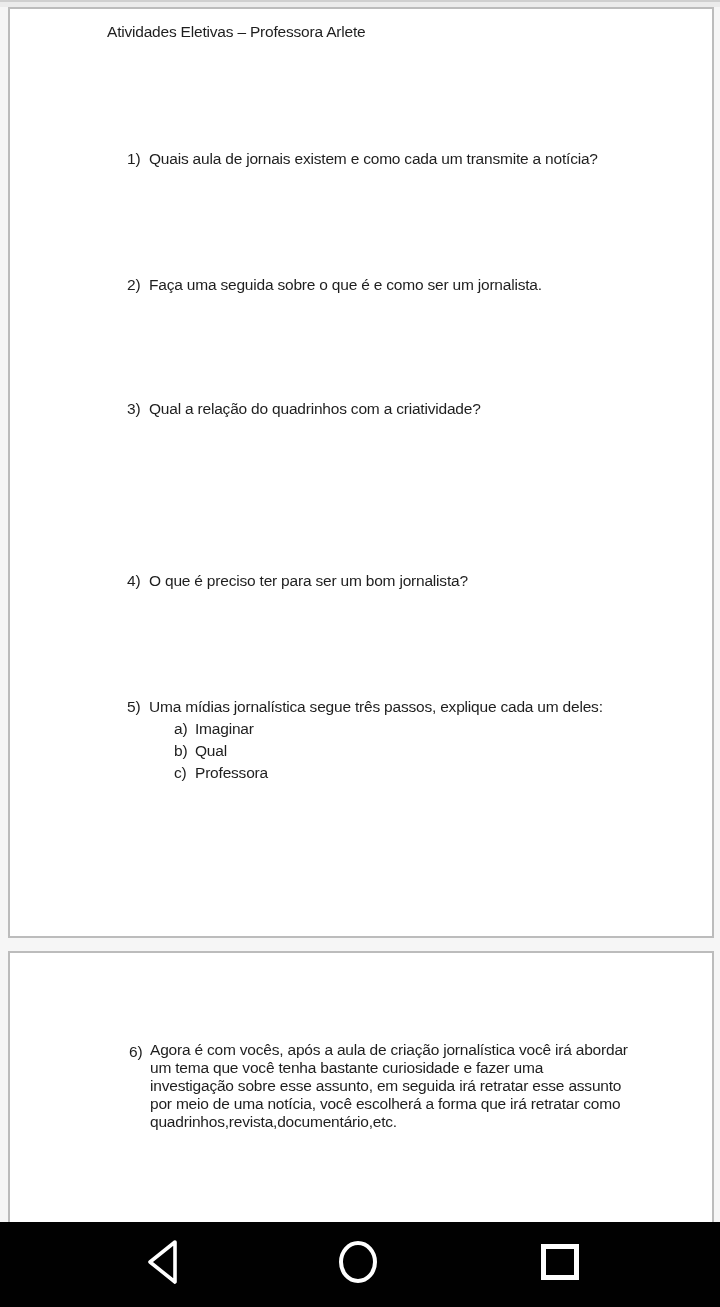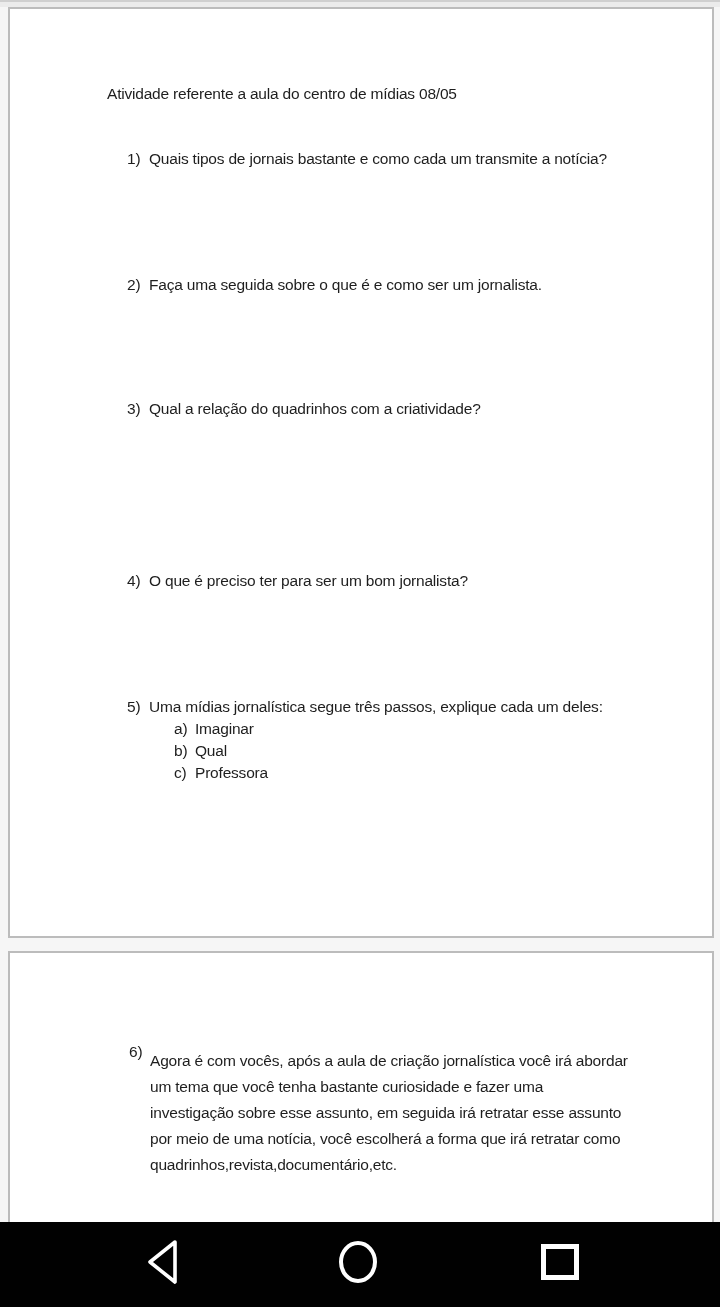--- a/index.html
+++ b/index.html
@@ -39,22 +39,22 @@
   .q1 { top: 141px; } .q2 { top: 267px; } .q3 { top: 391px; }
   .q4 { top: 563px; } .q5 { top: 689px; }
 
   .sub { position: absolute; left: 164px; display: flex; }
   .sub .qletter { flex: none; width: 21px; }
   .sa { top: 711px; } .sb { top: 733px; } .sc { top: 755px; }
 
   .q6 { position: absolute; left: 119px; top: 88px; display: flex; }
   .q6 .qnum { flex: none; width: 21px; font-size: 15.5px; line-height: 22px; letter-spacing: -0.2px; }
   .q6 .qtext {
-    width: 478px; font-size: 15.5px; line-height: 26px;
-    letter-spacing: -0.2px; white-space: normal; margin-top: 7px;
+    width: 478px; font-size: 15.5px; line-height: 18px;
+    letter-spacing: -0.2px; white-space: normal;
   }
 
   
   .navbar {
     position: absolute; left: 0; top: 1222px; width: 720px; height: 85px;
     background: #010101; z-index: 5;
   }
   .nav-btn {
     position: absolute; top: 0; height: 85px; width: 60px;
     background: none; border: none; outline: none; cursor: pointer;
@@ -66,25 +66,25 @@
   .btn-recents { left: 530px; }
 </style>
 </head>
 <body>
 
 <div class="screen">
 
   <div class="gap-top"></div>
 
   <div class="page page1">
-    <div class="doc-text doc-subtitle">Atividade referente a aula do centro de mídias 08/05</div>
+    <div class="doc-text doc-title">Atividades Eletivas – Professora Arlete</div>
 
     <div class="doc-text q q1">
       <span class="qnum">1)</span>
-      <span class="qtext">Quais tipos de jornais bastante e como cada um transmite a notícia?</span>
+      <span class="qtext">Quais aula de jornais existem e como cada um transmite a notícia?</span>
     </div>
     <div class="doc-text q q2">
       <span class="qnum">2)</span>
       <span class="qtext">Faça uma seguida sobre o que é e como ser um jornalista.</span>
     </div>
     <div class="doc-text q q3">
       <span class="qnum">3)</span>
       <span class="qtext">Qual a relação do quadrinhos com a criatividade?</span>
     </div>
     <div class="doc-text q q4">

